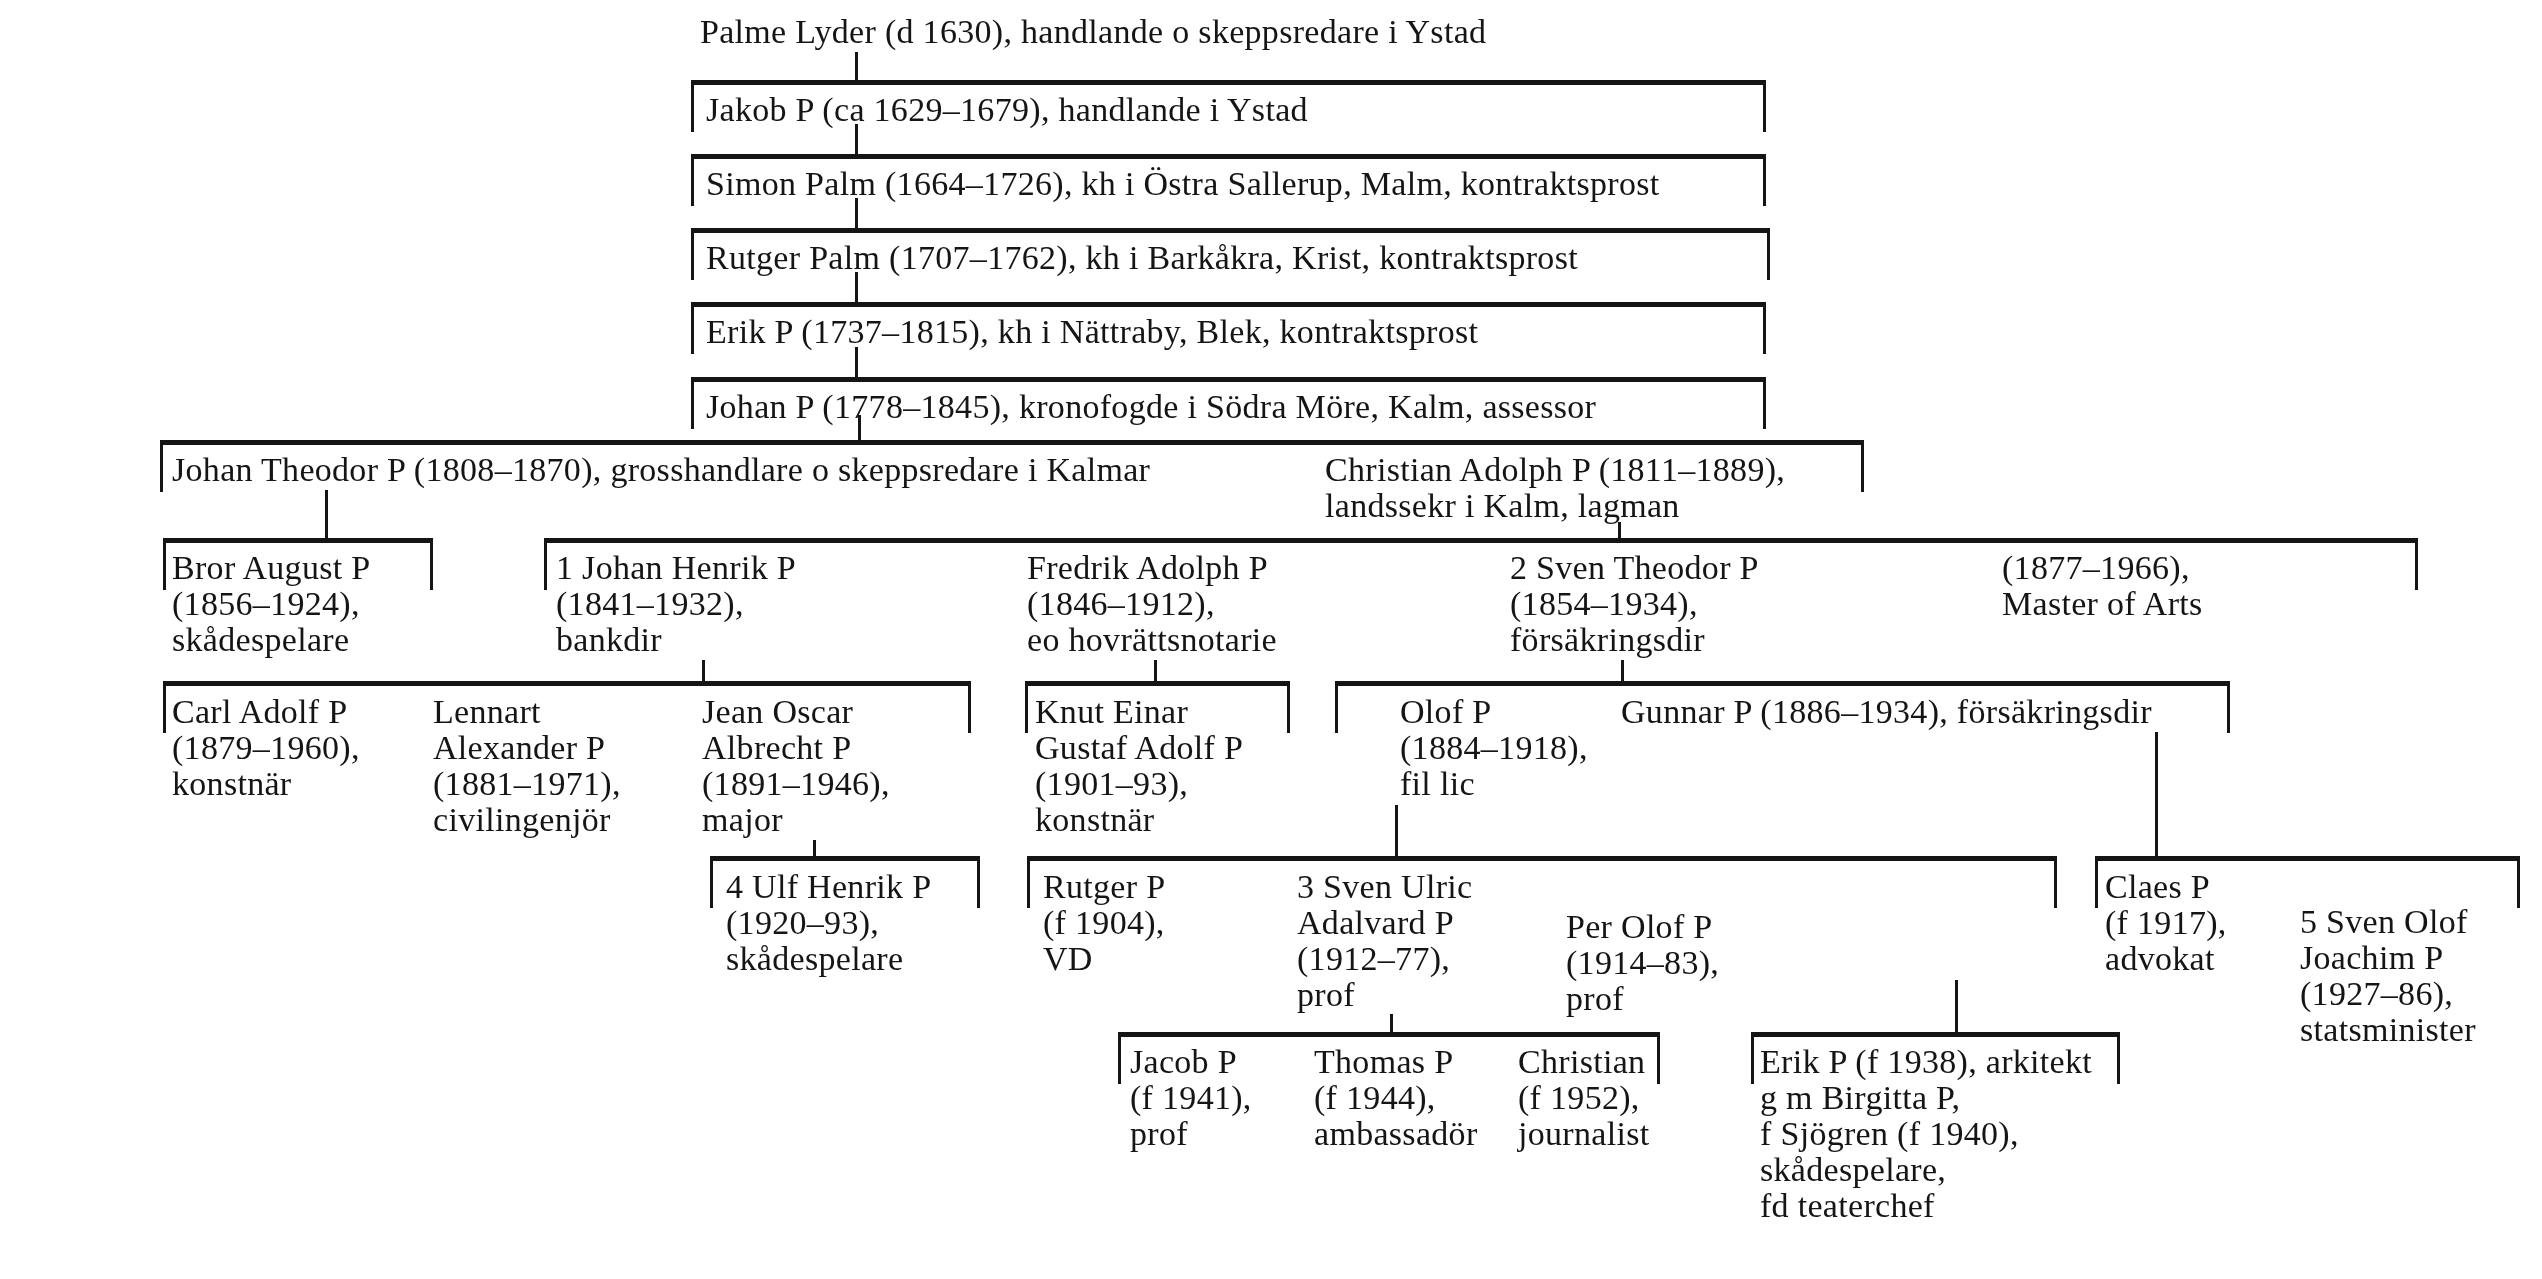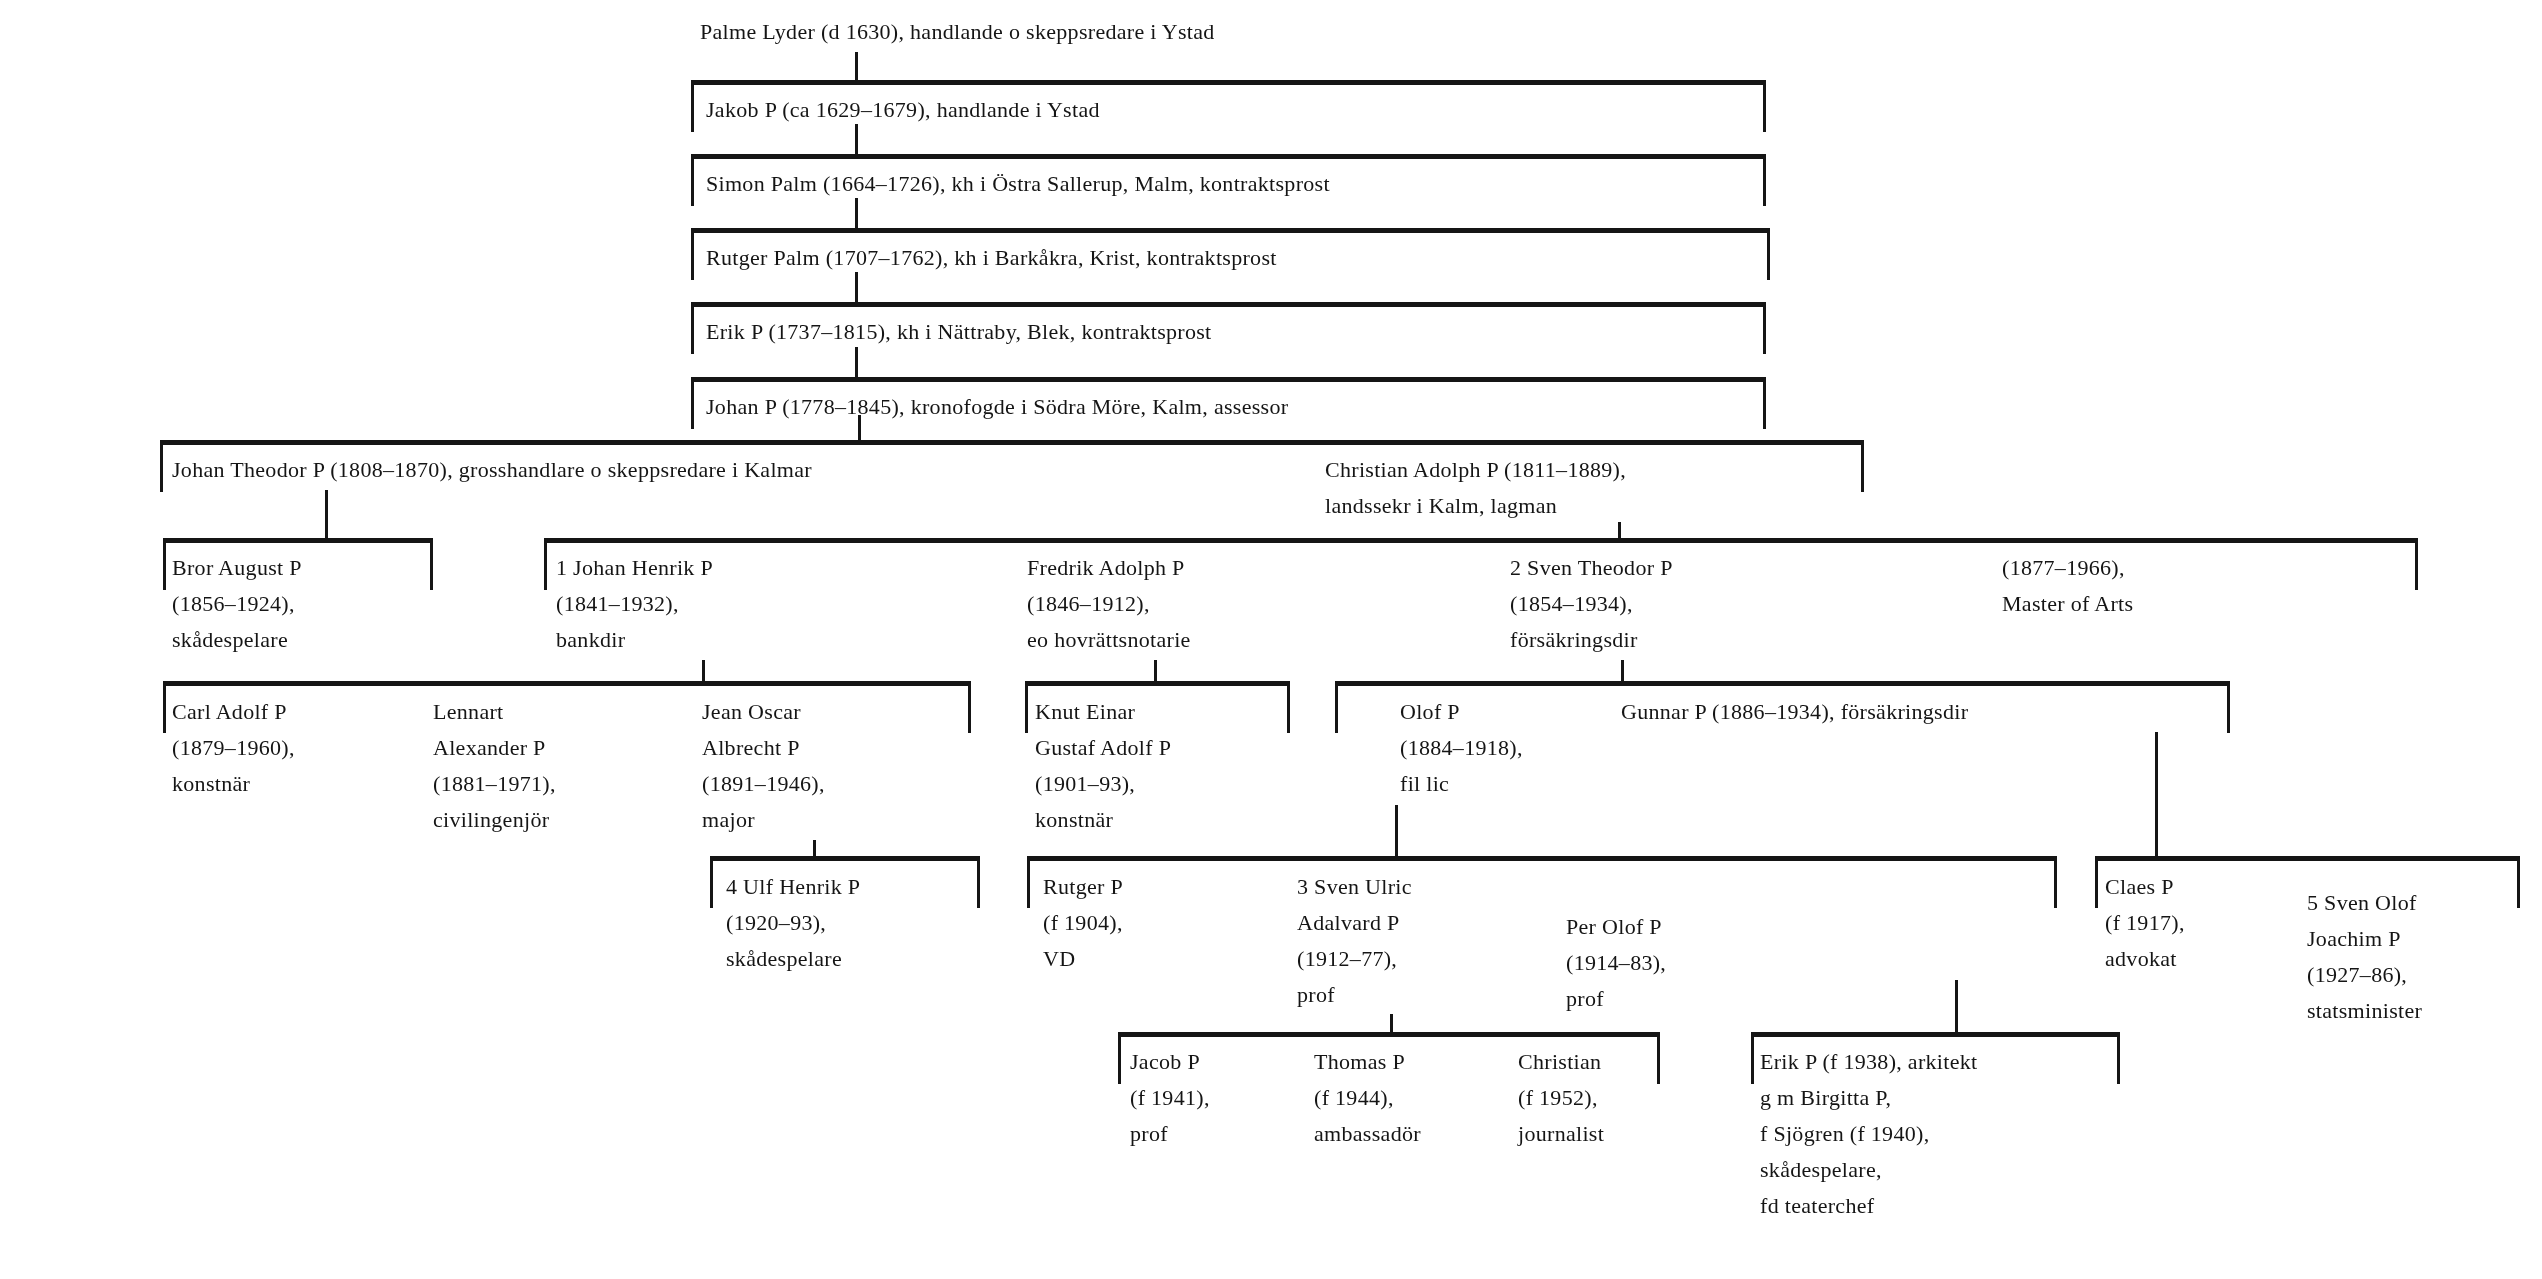--- a/index.html
+++ b/index.html
@@ -8,21 +8,21 @@
     width: 2542px;
     height: 1279px;
     background: #ffffff;
     overflow: hidden;
     font-family: "Liberation Serif", "DejaVu Serif", serif;
     color: #151515;
   }
   .person {
     position: absolute;
     white-space: nowrap;
-    font-size: 22px;
+    font-size: 34px;
     line-height: 36px;
     letter-spacing: 0.3px;
   }
   .person .line { white-space: nowrap; }
   .hline {
     position: absolute;
     height: 5px;
     background: #151515;
   }
   .tick {
@@ -139,21 +139,21 @@
     <div class="person" style="left: 1566px; top: 869px; margin-top: 40px;">
       <div class="line">Per Olof P</div>
       <div class="line">(1914–83),</div>
       <div class="line">prof</div>
     </div>
     <div class="person" style="left: 2105px; top: 869px;">
       <div class="line">Claes P</div>
       <div class="line">(f 1917),</div>
       <div class="line">advokat</div>
     </div>
-    <div class="person" style="left: 2300px; top: 885px; margin-left: 7px;">
+    <div class="person" style="left: 2300px; top: 904px;">
       <div class="line">5 Sven Olof</div>
       <div class="line">Joachim P</div>
       <div class="line">(1927–86),</div>
       <div class="line">statsminister</div>
     </div>
     <div class="person" style="left: 1130px; top: 1044px;">
       <div class="line">Jacob P</div>
       <div class="line">(f 1941),</div>
       <div class="line">prof</div>
     </div>

